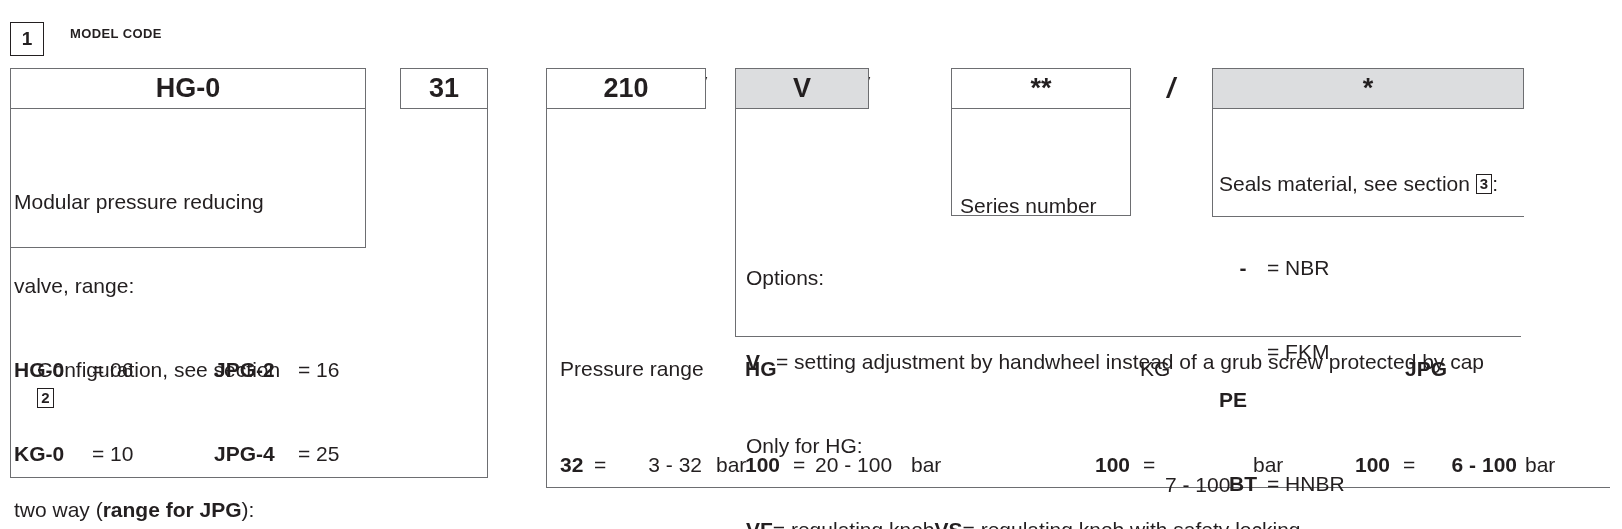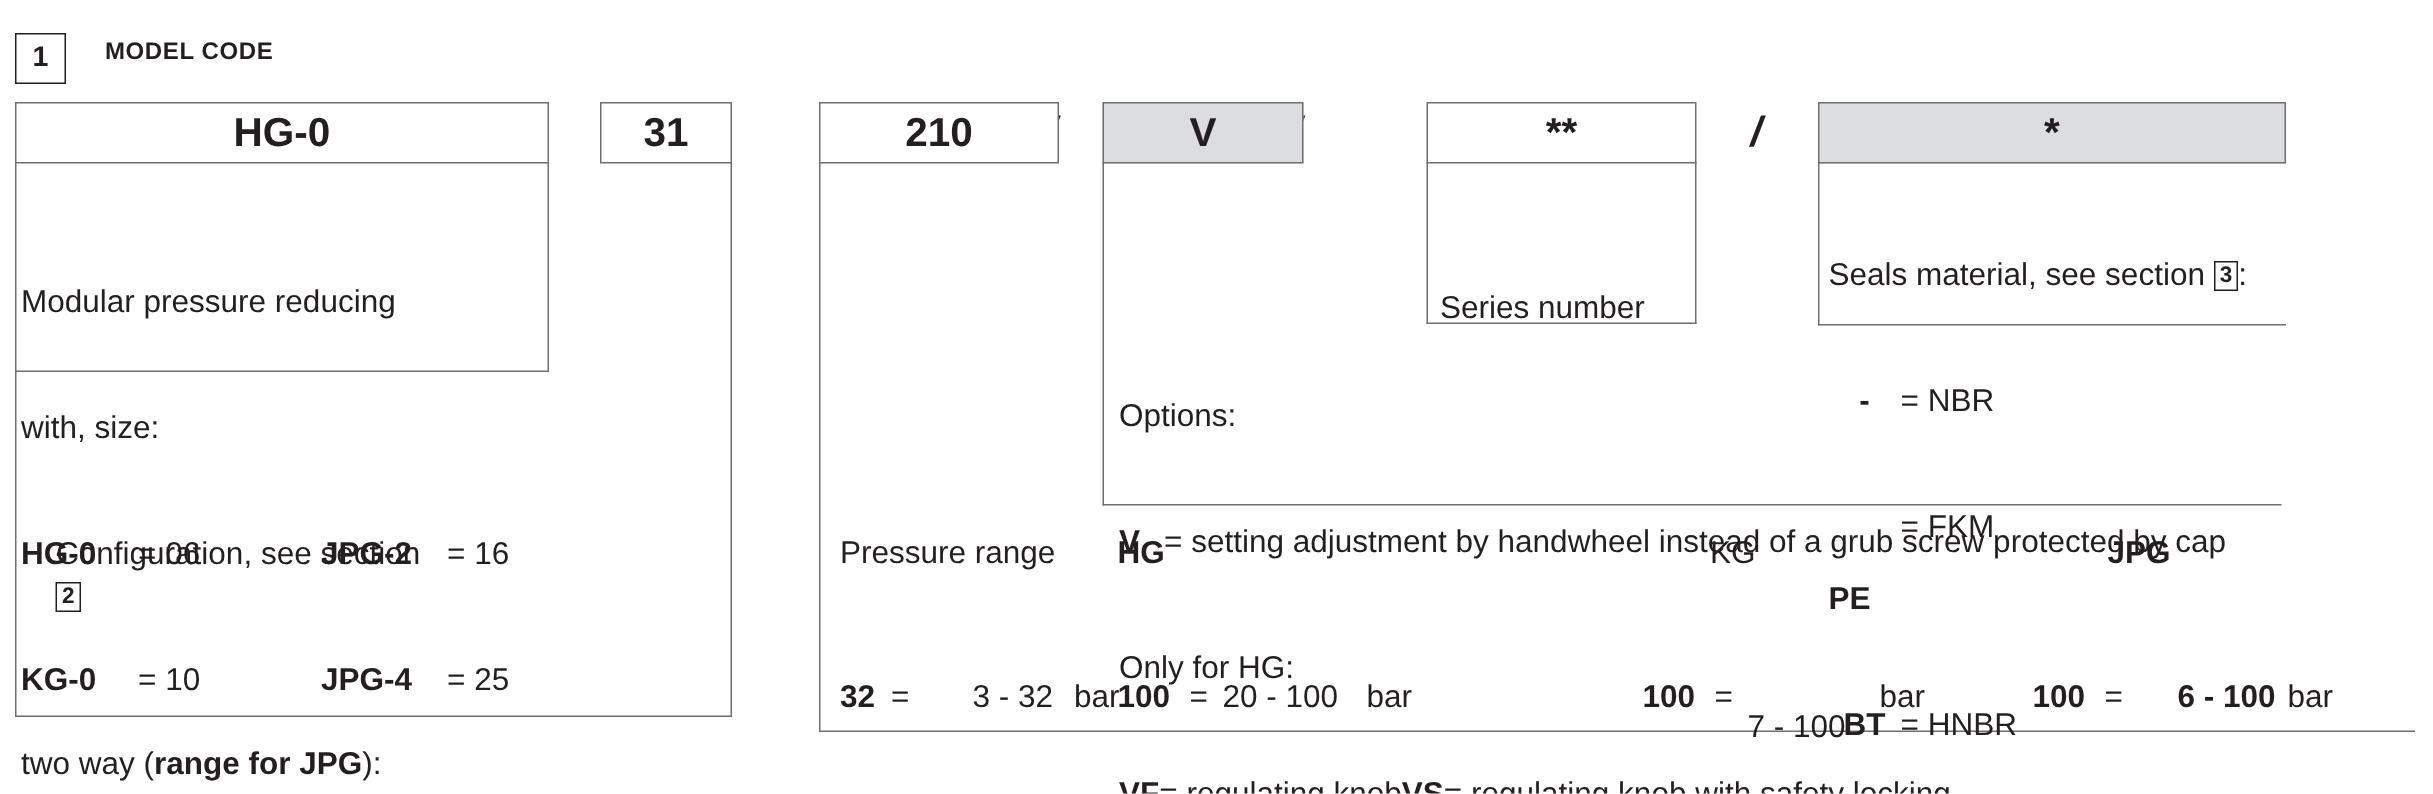--- a/index.html
+++ b/index.html
@@ -11,21 +11,21 @@
   }
   .abs{position:absolute;}
   
   #sec-num{
     left:10px;top:22px;width:34px;height:34px;
     border:1.6px solid #231f20;box-sizing:border-box;
     display:flex;align-items:center;justify-content:center;
     font-weight:bold;font-size:19px;
   }
   #sec-title{
-    left:70px;top:26px;font-weight:bold;font-size:16px;letter-spacing:.4px;
+    left:70px;top:26px;font-weight:bold;font-size:13px;letter-spacing:.4px;
   }
   
   .codebox{
     box-sizing:border-box;
     border:1.6px solid #6d6e71;
     background:#fff;
     display:flex;align-items:center;justify-content:center;
     font-weight:bold;font-size:27px;color:#231f20;
     height:41px;
   }
@@ -80,21 +80,21 @@
 <div class="abs slash" style="left:1167px;top:72px;">/</div>
 
 <div class="abs codebox shaded" style="left:1212px;top:68px;width:312px;">
   <span>*</span>
 </div>
 
 <div class="abs frame" style="left:10px;top:108px;width:356px;height:140px;border-top:none;"></div>
 
 <div class="abs txt" style="left:14px;top:132px;width:350px;">
   <div>Modular pressure reducing</div>
-  <div>with, size:</div>
+  <div>valve, range:</div>
   <div class="row">
     <b style="width:78px;display:inline-block;">HG-0</b>
     <span style="width:122px;display:inline-block;">= 06</span>
     <b style="width:84px;display:inline-block;">JPG-2</b>
     <span>= 16</span>
   </div>
   <div class="row">
     <b style="width:78px;display:inline-block;">KG-0</b>
     <span style="width:122px;display:inline-block;">= 10</span>
     <b style="width:84px;display:inline-block;">JPG-4</b>

